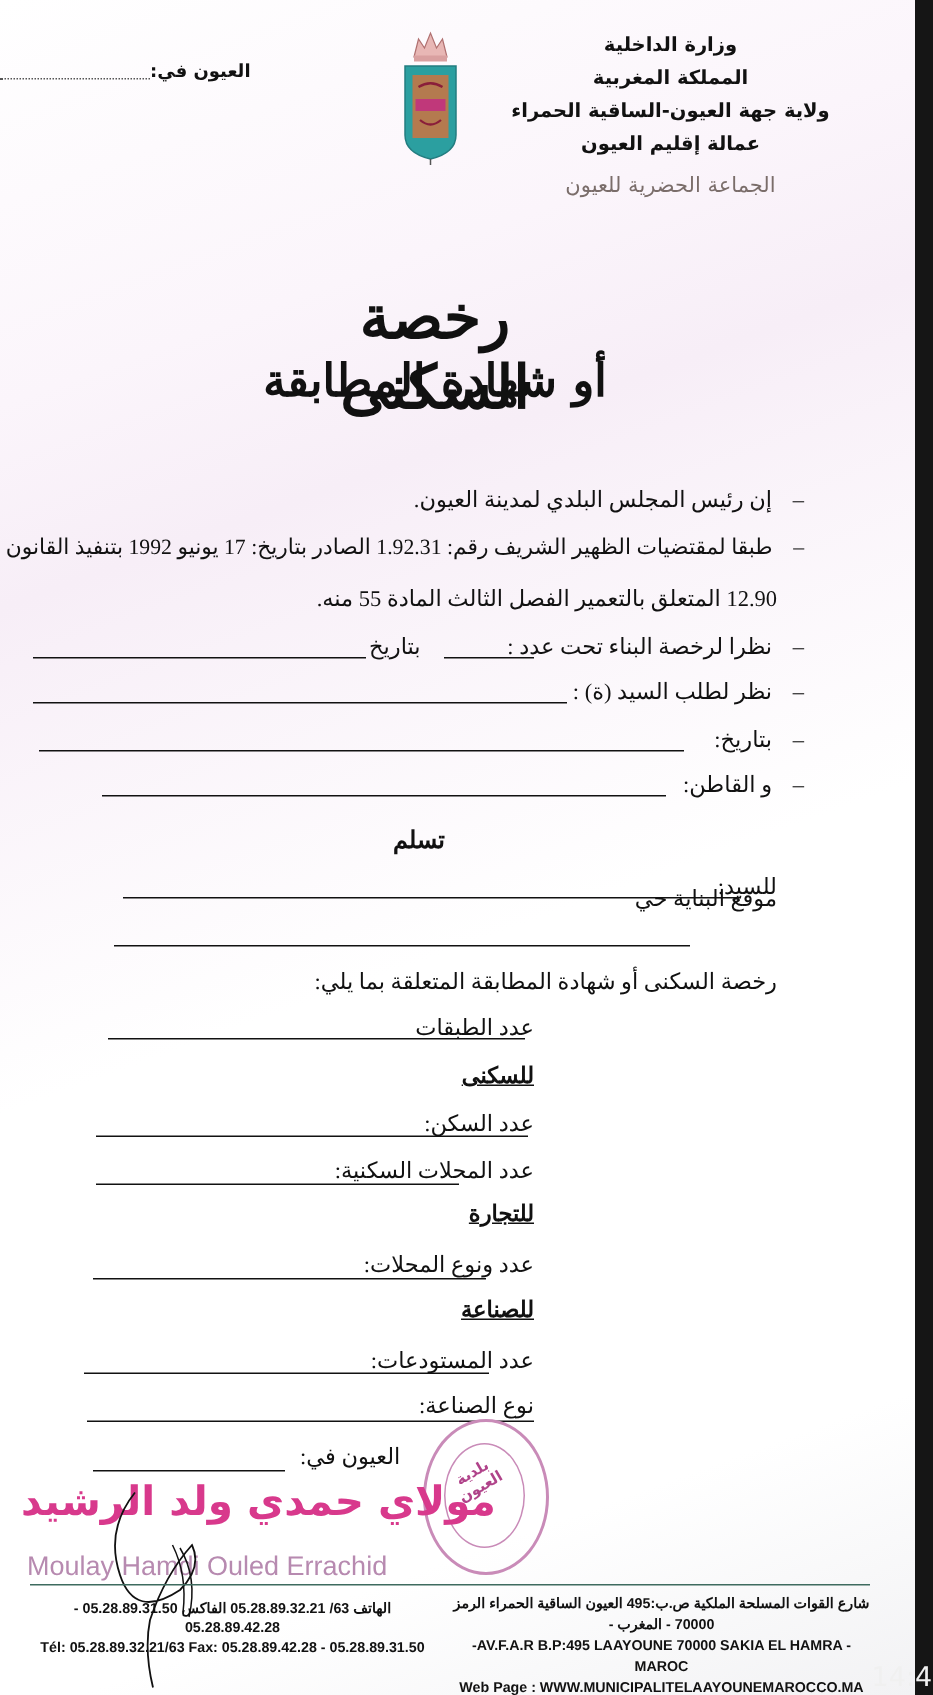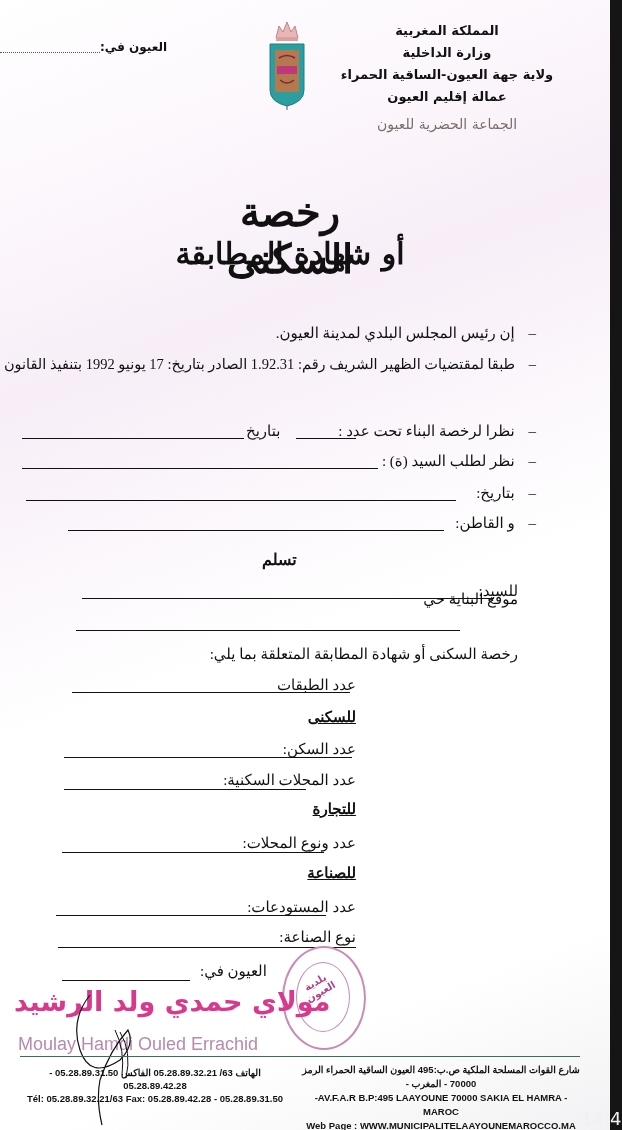--- a/index.html
+++ b/index.html
@@ -60,22 +60,22 @@
     .clock { position: absolute; left: 581px; top: 1108px; color: #f0f0f0; font-family: "DejaVu Sans", sans-serif; font-size: 18px; }
 
     .signature-svg { position: absolute; left: 60px; top: 990px; width: 90px; height: 140px; }
   </style>
 </head>
 <body>
 
 <div class="page">
 
   <div class="abs hdr-right rtl">
+    <div class="l">وزارة الداخلية</div>
     <div class="l">المملكة المغربية</div>
-    <div class="l">وزارة الداخلية</div>
     <div class="l">ولاية جهة العيون-الساقية الحمراء</div>
     <div class="l">عمالة إقليم العيون</div>
     <div class="commune">الجماعة الحضرية للعيون</div>
   </div>
 
   <svg class="abs emblem" viewBox="0 0 38 90">
     <path d="M8 18 L11 6 L15 12 L19 2 L23 12 L27 6 L30 18 Z" fill="#e8b7b5" stroke="#b07070" stroke-width="0.8"></path>
     <rect x="8" y="17" width="22" height="4" fill="#d9a0a0"></rect>
     <path d="M2 24 H36 V70 Q36 82 19 86 Q2 82 2 70 Z" fill="#2b9fa0" stroke="#237d80" stroke-width="1"></path>
     <rect x="7" y="30" width="24" height="42" fill="#b47a4f"></rect>
@@ -91,20 +91,23 @@
   <div class="abs title t1 rtl">رخصة السكنى</div>
   <div class="abs title t2 rtl">أو شهادة المطابقة</div>
 
   <div class="abs line rtl" style="right:74px; top:324px;">
     <span class="dash">–</span>
     <span>إن رئيس المجلس البلدي لمدينة العيون.</span>
   </div>
   <div class="abs line rtl" style="right:74px; top:356px; font-size:14.5px;">
     <span class="dash">–</span>
     <span>طبقا لمقتضيات الظهير الشريف رقم: 1.92.31 الصادر بتاريخ: 17 يونيو 1992 بتنفيذ القانون رقم</span>
+  </div>
+  <div class="abs line rtl" style="right:92px; top:390px;">
+    <span>12.90 المتعلق بالتعمير الفصل الثالث المادة 55 منه.</span>
   </div>
 
   <div class="abs line rtl" style="right:74px; top:422px;">
     <span class="dash">–</span>
     <span>نظرا لرخصة البناء تحت عدد :</span>
   </div>
   <div class="blank-abs" style="left:296px; top:438px; width:60px;"></div>
   <div class="abs line rtl" style="left:246px; top:422px;">بتاريخ</div>
   <div class="blank-abs" style="left:22px; top:438px; width:222px;"></div>
 

